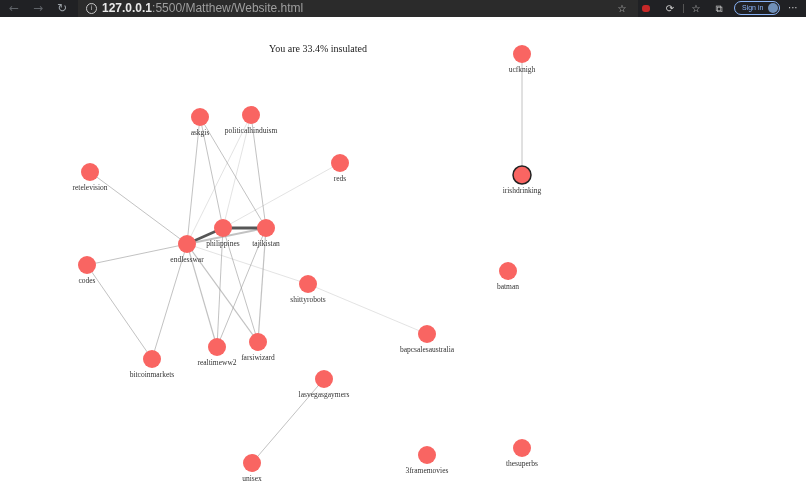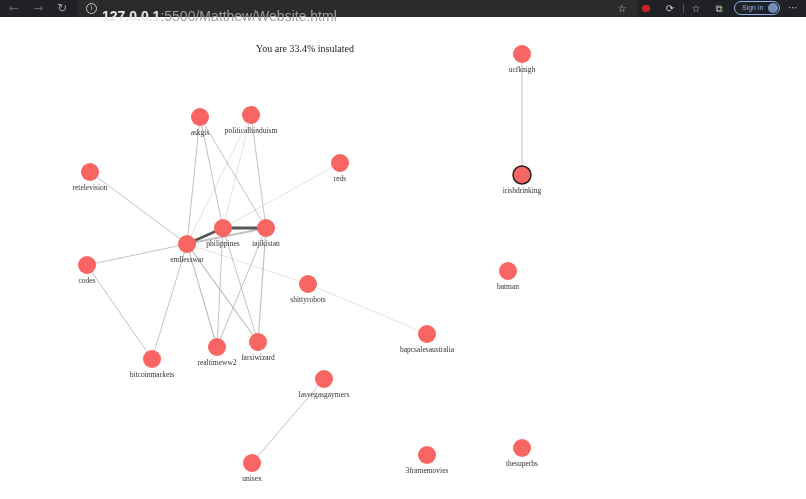--- a/index.html
+++ b/index.html
@@ -1,29 +1,29 @@
 <!DOCTYPE html>
 <html><head>
 <meta charset="utf-8">
 <style>
   html, body { margin:0; padding:0; width:806px; height:499px; overflow:hidden; background:#fff; font-family:"Liberation Serif", serif; }
   .browser-bar { position:absolute; left:0; top:0; width:806px; height:17px; background:#202124; }
   .nav-btn { position:absolute; top:0; height:17px; width:20px; color:#9aa0a6; font-family:"DejaVu Sans", sans-serif; font-size:12px; line-height:17px; text-align:center; }
   .nav-btn.disabled { color:#5f6368; }
   .address { position:absolute; left:78px; top:0; width:560px; height:17px; background:#2b2b2b; border-radius:0; }
   .info-icon { position:absolute; left:8px; top:3px; width:9px; height:9px; border:1px solid #c8c8c8; border-radius:50%; color:#c8c8c8; font-size:7px; line-height:9px; text-align:center; font-family:"DejaVu Sans", sans-serif; }
-  .url { position:absolute; left:24px; top:8px; line-height:17px; font-size:14px; font-family:"Liberation Sans", sans-serif; color:#9e9e9e;text-align:center; }
+  .url { position:absolute; left:24px; top:0; line-height:17px; font-size:12px; font-family:"Liberation Sans", sans-serif; color:#9e9e9e;text-align:center; }
   .url .host { color:#e8e8e8; font-weight:bold; }
   .tb-icon { position:absolute; top:0; height:17px; line-height:17px; font-size:10px; color:#c8c8c8; font-family:"DejaVu Sans", sans-serif; text-align:center; width:16px; }
   .ext-red { position:absolute; left:642px; top:5px; width:8px; height:7px; background:#c62828; border-radius:3px; }
   .divider { position:absolute; left:683px; top:4px; width:1px; height:9px; background:#555; }
   .signin { position:absolute; left:734px; top:1px; width:46px; height:14px; border:1px solid #8ab4f8; border-radius:8px; box-sizing:border-box; color:#8ab4f8; font-family:"Liberation Sans", sans-serif; font-size:7px; line-height:12px; padding-left:7px; }
   .signin .avatar { position:absolute; right:1px; top:1px; width:10px; height:10px; border-radius:50%; background:#6f8fb8; }
   .more { position:absolute; left:788px; top:0; color:#c8c8c8; font-size:10px; line-height:15px; font-family:"DejaVu Sans", sans-serif; }
-  .title { position:absolute; left:0; top:43px; width:610px; text-align:center; font-size:10px; color:#222; }
+  .title { position:absolute; left:13px; top:43px; width:610px; text-align:center; font-size:10px; color:#222; }
   svg.graph { position:absolute; left:0; top:17px; }
   .node-label { font-family:"Liberation Serif", serif; font-size:7.5px; fill:#333; text-anchor:middle; }
 </style>
 </head>
 <body>
 
 <div class="browser-bar">
   <div class="nav-btn disabled" style="left:4px">←</div>
   <div class="nav-btn disabled" style="left:28px">→</div>
   <div class="nav-btn" style="left:52px">↻</div>

